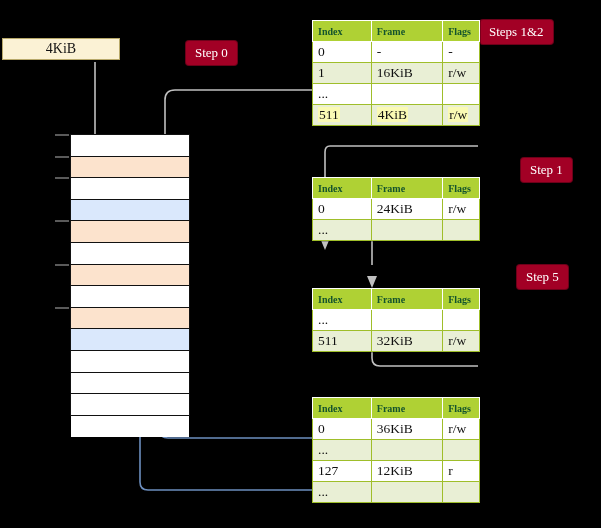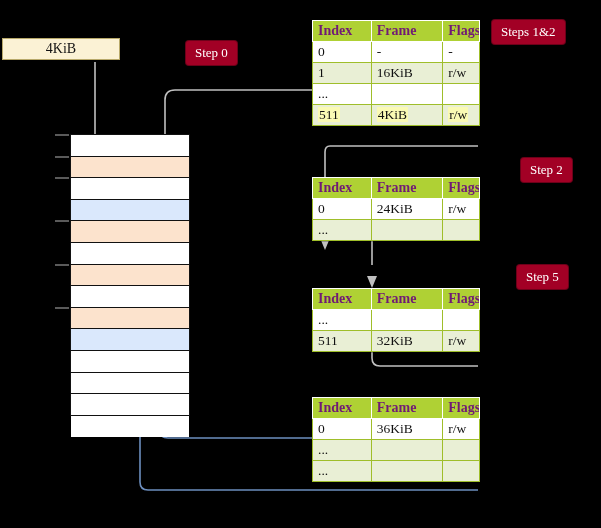--- a/index.html
+++ b/index.html
@@ -60,24 +60,24 @@
     padding: 2px 5px;
     height: 21px;
     box-sizing: border-box;
     text-align: left;
     color: #111111;
     overflow: hidden;
     white-space: nowrap;
   }
   .ptable th {
     background: #AFD134;
-    color: #701a75;
+    color: #14532d;
     font-weight: bold;
     border-color: #FFFFFF;
-    font-size: 14px;
+    font-size: 10px;
   }
   .ptable tr.alt td { background: #E9EFD5; }
   .ptable tr.plain td { background: #FFFFFF; }
   .ptable tr.hlrow td { background: #E9EFD5; }
   .ptable tr.hlrow td span.mark { background: #FAFAB4; padding: 0 1px; }
 
   .col-index { width: 56px; }
   .col-frame { width: 68px; }
   .col-flags { width: 35px; }
 
@@ -161,25 +161,25 @@
     </g>
   </svg>
 
   <div class="page-box" style="left:2px; top:38px; width:118px; height:22px;">
     <span>4KiB</span>
   </div>
 
   <div class="step-badge" style="left:186px; top:41px;font-family:Liberation Serif, serif;">
     <span>Step 0</span>
   </div>
-  <div class="step-badge" style="left:492px; top:20px;text-align:center;">
+  <div class="step-badge" style="left:480px; top:20px;text-align:center;">
     <span>Steps 1&amp;2</span>
   </div>
   <div class="step-badge" style="left:521px; top:158px;">
-    <span>Step 2</span>
+    <span>Step 1</span>
   </div>
   <div class="step-badge" style="left:517px; top:265px;">
     <span>Step 5</span>
   </div>
 
   <div id="mem-column">
       <div class="mem-row"></div>
       <div class="mem-tick" style="left: -16px; top: -1px;"></div>
       <div class="mem-row orange"></div>
       <div class="mem-tick" style="left: -16px; top: 20.6px;"></div>
@@ -289,20 +289,25 @@
         <tr class="plain">
           <td class="col-index">0</td>
           <td class="col-frame">36KiB</td>
           <td class="col-flags">r/w</td>
         </tr>
         <tr class="alt">
           <td class="col-index">...</td>
           <td class="col-frame"></td>
           <td class="col-flags"></td>
         </tr>
+        <tr class="plain">
+          <td class="col-index">127</td>
+          <td class="col-frame">12KiB</td>
+          <td class="col-flags">r</td>
+        </tr>
         <tr class="alt">
           <td class="col-index">...</td>
           <td class="col-frame"></td>
           <td class="col-flags"></td>
         </tr>
       </tbody>
     </table>
 
 </div>
 

